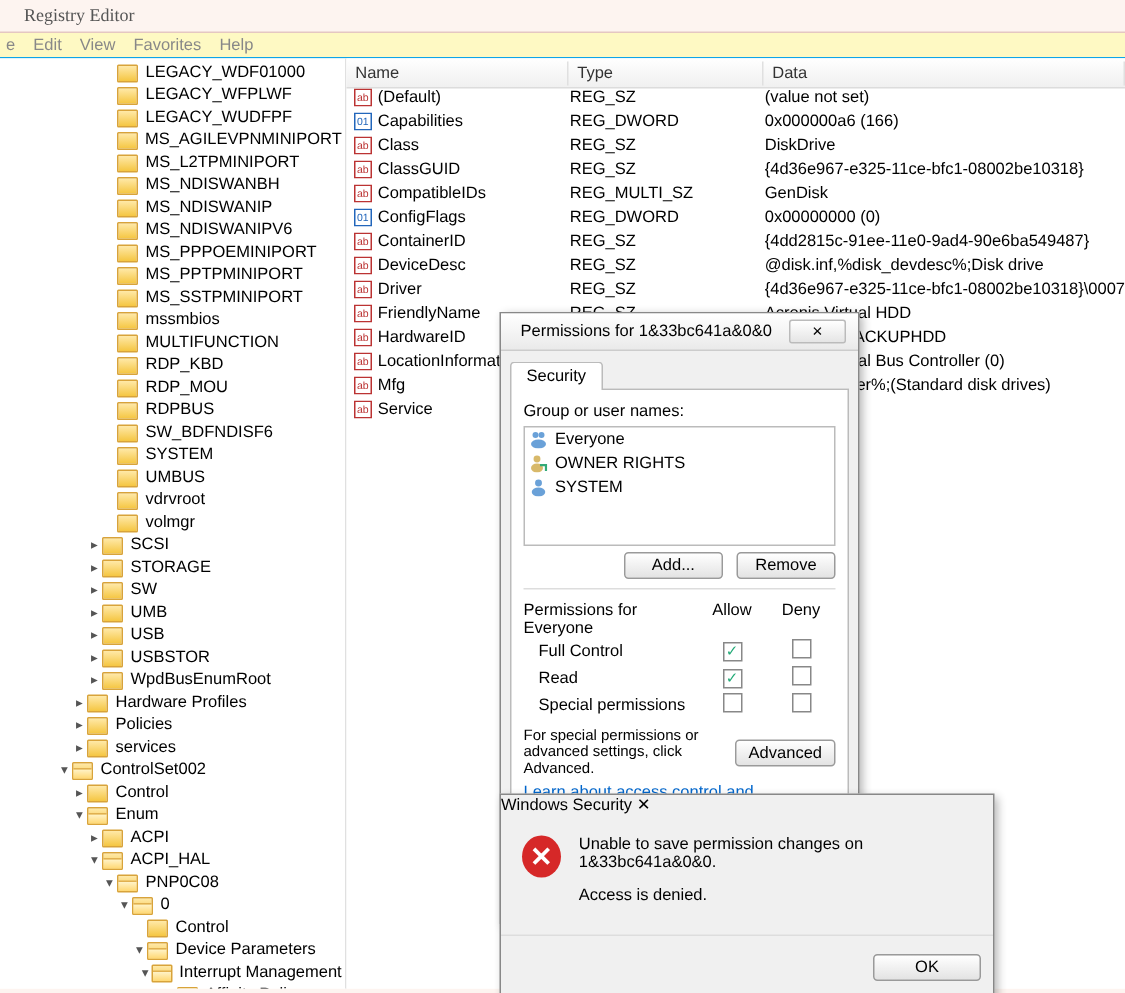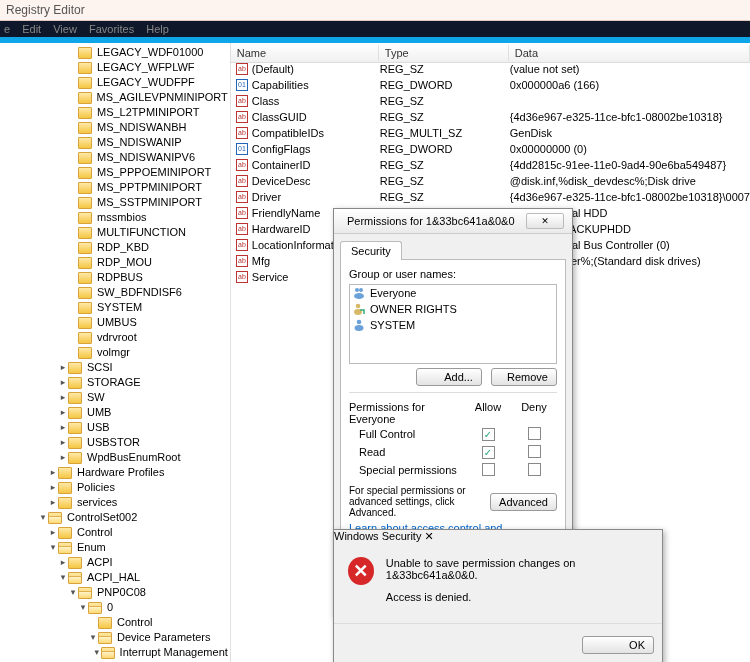--- a/index.html
+++ b/index.html
@@ -1,18 +1,18 @@
 <!DOCTYPE html>
 <html><head>
 <meta charset="utf-8">
 <style>
 * { box-sizing: border-box; margin: 0; padding: 0; font-family: "Segoe UI", Tahoma, sans-serif; font-size: 11px; }
 body { background: #fdf4f0; width: 750px; height: 662px; overflow: hidden; position: relative; }
-.titlebar { background: #fdf4f0; color: #555; border-bottom: 1px solid #e5c7c2; padding: 3px 6px; font-size: 12px; }
-.menubar { background: #0f172a; padding: 2px 4px; border-bottom: 6px solid #0ea5e9; color: #888; }
+.titlebar { background: #fdf4f0; color: #555; border-bottom: 1px solid #e5c7c2; padding: 3px 16px; font-size: 12px; font-family: Liberation Serif, serif; }
+.menubar { background: #fef9c3; padding: 2px 4px; border-bottom: 1px solid #0ea5e9; color: #888; }
 .menubar span { margin-right: 9px; cursor: default; }
 .main { display: flex; height: 620px; background: #fff; }
 .tree { width: 250px; overflow: hidden; border-right: 1px solid #e0e0e0; background: #fff; padding-top: 2px; }
 .tree-inner { padding-left: 8px; }
 .tn { white-space: nowrap; line-height: 15px; display: flex; align-items: center; cursor: default; }
 .tn .ind { display: inline-block; }
 .tn .tw { width: 10px; display: inline-flex; justify-content: center; color: #555; font-size: 9px; }
 .tn .fld { width: 14px; height: 12px; background: linear-gradient(#ffe9a8,#f5c642); border: 1px solid #d8a33a; border-radius: 1px; display: inline-block; margin-right: 3px; position: relative; }
 .tn .fld.open::before { content:""; position:absolute; left:0; right:0; bottom:0; height:6px; background:linear-gradient(#fff3c8,#ffd873); border-top:1px solid #e0b050; }
 .tn .lbl { padding: 0 2px; }
@@ -32,21 +32,21 @@
 .dialog .dt .ttl { flex: 1; }
 .dialog .dt .cls { width: 38px; height: 16px; border: 1px solid #bbb; border-radius: 2px; background: linear-gradient(#fff,#e5e5e5); text-align: center; font-size: 9px; display:flex; align-items:center; justify-content:center; }
 .tabstrip { padding: 6px 6px 0 6px; }
 .tab { display: inline-block; background: #fff; border: 1px solid #bbb; border-bottom: none; border-radius: 3px 3px 0 0; padding: 3px 10px; position: relative; top: 1px; }
 .tabbody { background: #fff; border: 1px solid #bbb; margin: 0 6px 6px 6px; padding: 8px; }
 .grp { margin-bottom: 6px; }
 .userlist { border: 1px solid #bbb; height: 80px; background: #fff; padding: 0; margin: 4px 0; }
 .userlist .u { display: flex; align-items: center; height: 16px; gap: 4px; padding-left: 2px; }
 .uic { width:14px; height:14px; display:inline-flex; align-items:center; justify-content:center; }
 .btnrow { text-align: right; margin: 4px 0; }
-.btn { display: inline-block; min-width: 66px; padding: 2px 8px; background: linear-gradient(#fff,#e3e3e3); border: 1px solid #9a9a9a; border-radius: 3px; margin-left: 6px; cursor: default; }
+.btn { display: inline-block; min-width: 66px; text-align: center; padding: 2px 8px; background: linear-gradient(#fff,#e3e3e3); border: 1px solid #9a9a9a; border-radius: 3px; margin-left: 6px; cursor: default; }
 .permtable { width: 100%; margin-top: 8px; }
 .permtable .ph { display: flex; font-weight: normal; }
 .permtable .ph .pl { flex: 1; } .permtable .ph .pc { width: 46px; text-align: center; }
 .permrow { display: flex; height: 18px; align-items: center; }
 .permrow .pl { flex: 1; padding-left: 10px; } .permrow .pc { width: 46px; text-align: center; }
 .chk { width: 13px; height: 13px; border: 1px solid #888; background: #fff; display: inline-flex; align-items:center; justify-content:center; font-size:10px; color:#2a7; }
 .chk.chkd::after { content:"✓"; }
 .adv { display: flex; align-items: center; gap: 8px; margin-top: 6px; }
 .adv .t { flex: 1; font-size: 10px; }
 .link { color: #0066cc; text-decoration: underline; cursor: pointer; display: inline-block; margin-top: 4px; }
@@ -357,20 +357,21 @@
         </div>
         <div class="lr">
           <span class="ic">
             <svg class="regico-sz" viewBox="0 0 12 12">
               <rect x="0.5" y="0.5" width="11" height="11"></rect>
               <text x="2" y="8">ab</text>
             </svg>
           </span>
           <span class="c1">Class</span>
           <span class="c2">REG_SZ</span>
+          <span class="c3">DiskDrive</span>
         </div>
         <div class="lr">
           <span class="ic">
             <svg class="regico-sz" viewBox="0 0 12 12">
               <rect x="0.5" y="0.5" width="11" height="11"></rect>
               <text x="2" y="8">ab</text>
             </svg>
           </span>
           <span class="c1">ClassGUID</span>
           <span class="c2">REG_SZ</span>

